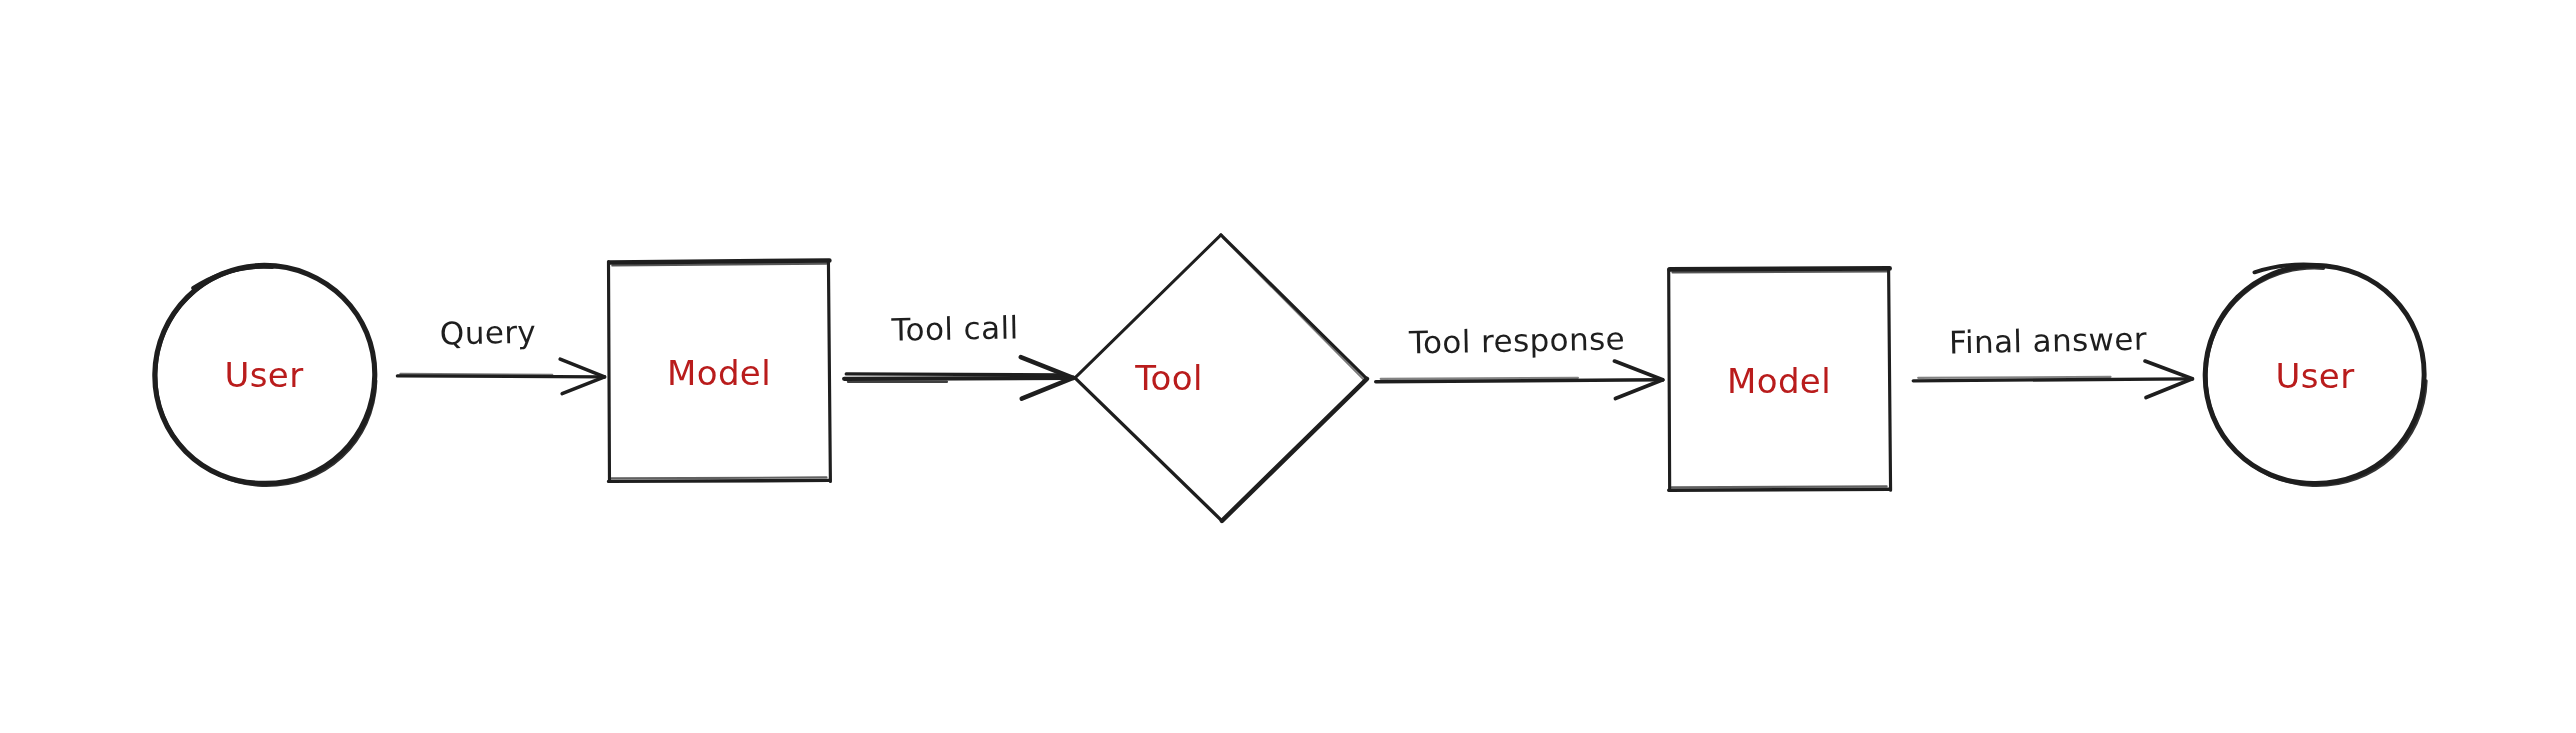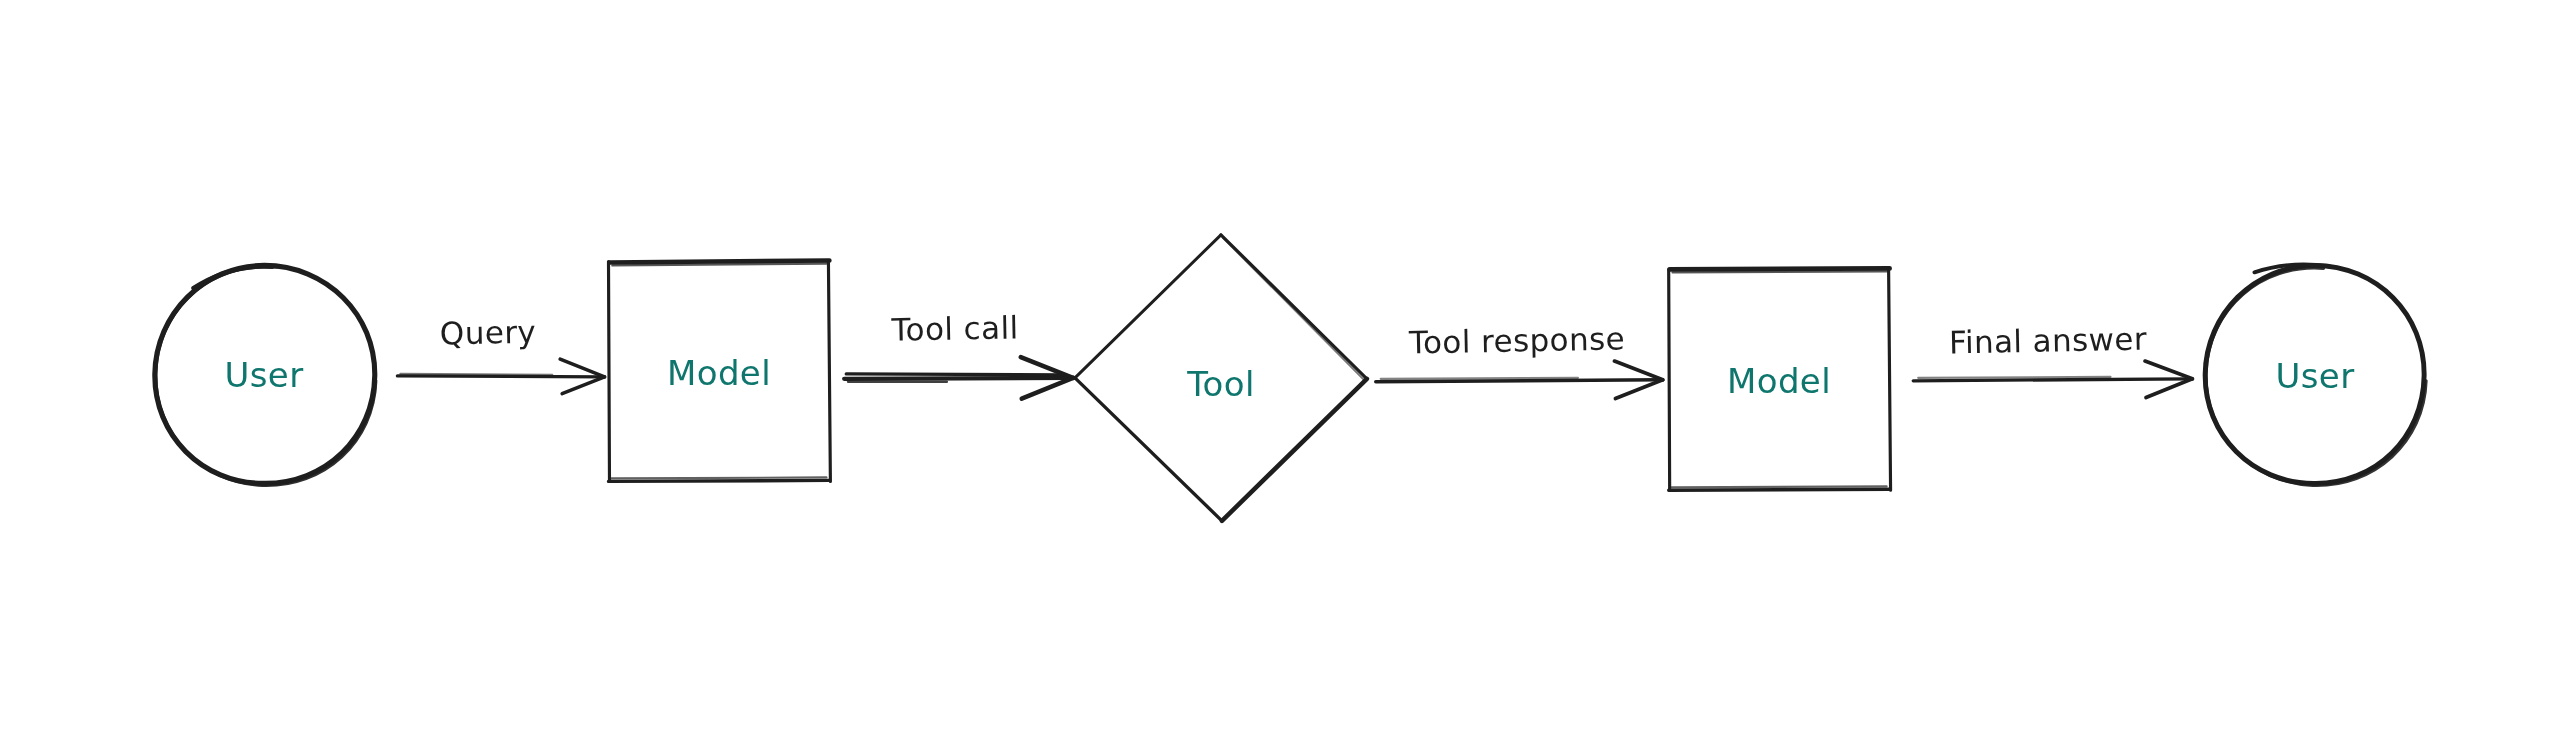--- a/index.html
+++ b/index.html
@@ -29,21 +29,21 @@
     display: block;
   }
   .sketch-stroke {
     fill: none;
     stroke: #1e1e1e;
     stroke-linecap: round;
     stroke-linejoin: round;
   }
   .node-label {
     position: absolute;
-    color: #0f766e;
+    color: #b91c1c;
     font-family: "DejaVu Sans", sans-serif;
     font-size: 34px;
     line-height: 1;
     letter-spacing: 0.4px;
     white-space: nowrap;
     transform: translate(-50%, -50%);
     user-select: none;
   }
   .edge-label {
     position: absolute;
@@ -144,21 +144,21 @@
       <path class="sketch-stroke" stroke-width="3.8" d="M 2175 366 L 2223 384"></path>
       <path class="sketch-stroke" stroke-width="3.8" d="M 2176 403 L 2223 384"></path>
     </g>
 
   </svg>
 
   <div class="node-label" style="left:264px; top:375px;">User</div>
 
   <div class="node-label" style="left:719px; top:373px;">Model</div>
 
-  <div class="node-label" style="left:1221px; top:378px;margin-top:6px;">Tool</div>
+  <div class="node-label" style="left:1169px; top:378px;">Tool</div>
 
   <div class="node-label" style="left:1779px; top:381px;">Model</div>
 
   <div class="node-label" style="left:2315px; top:376px;">User</div>
 
   <div class="edge-label" style="left:488px; top:333px;">Query</div>
 
   <div class="edge-label" style="left:955px; top:329px;">Tool call</div>
 
   <div class="edge-label" style="left:1517px; top:341px;">Tool response</div>

